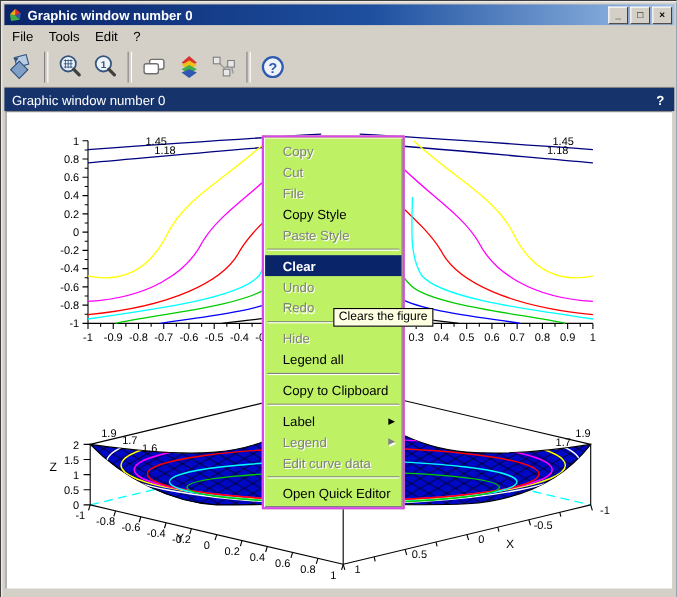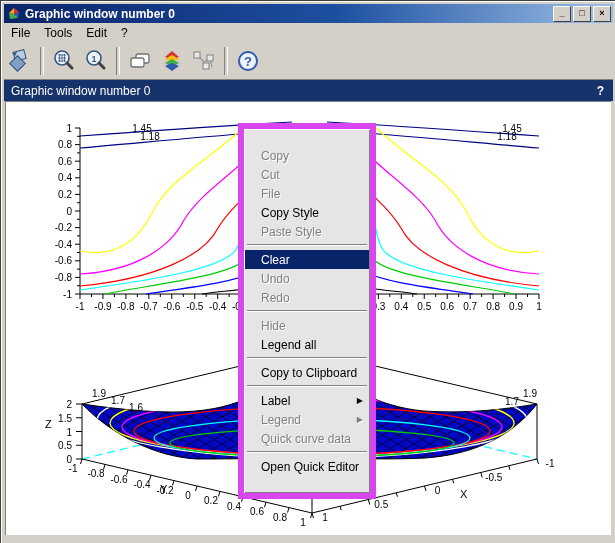--- a/index.html
+++ b/index.html
@@ -20,27 +20,27 @@
            border-bottom:1px solid #808080;display:flex;align-items:center;}
   .tbtn{width:30px;height:30px;display:flex;align-items:center;justify-content:center;margin:0 1px;}
   .tsep{width:2px;height:28px;margin:0 4px;border-left:1px solid #808080;border-right:1px solid #fff;}
   .infobar{position:absolute;left:3px;top:79px;width:609px;height:21px;background:#17336B;color:#fff;
            font-size:12px;display:flex;align-items:center;}
   .infobar .txt{margin-left:7px;}
   .infobar .hlp{margin-left:auto;margin-right:9px;font-weight:bold;}
   .canvas{position:absolute;left:4px;top:100px;width:605px;height:433px;background:#fff;
           border-top:1px solid #808080;border-left:1px solid #808080;}
   
-  .ctxmenu{position:absolute;left:237px;top:122px;width:124px;background:#e5e5e5;
-           border:6px solid #d946ef;box-shadow:inset 1px 1px 0 #fff, inset -1px -1px 0 #808080;
-           padding:17px 1px;z-index:20;font-size:12px;}
+  .ctxmenu{position:absolute;left:237px;top:122px;width:124px;background:#bef264;
+           border:2px solid #d946ef;box-shadow:inset 1px 1px 0 #fff, inset -1px -1px 0 #808080;
+           padding:3px 1px;z-index:20;font-size:12px;}
   .mi{height:19px;display:flex;align-items:center;padding:0 6px 0 16px;color:#000;white-space:nowrap;}
   .mi .arrow{margin-left:auto;font-size:8px;}
   .mi.dis{color:#808080;text-shadow:1px 1px 0 #ffffff;}
-  .mi.hl{background:#0A246A;color:#fff;text-shadow:none;}
+  .mi.hl{background:#0A246A;color:#fff;text-shadow:none;font-weight:bold;}
   .msep{height:0;border-top:1px solid #808080;border-bottom:1px solid #fff;margin:3px 2px 4px 2px;}
   .tooltip{position:absolute;left:302px;top:279px;background:#FFFFE1;border:1px solid #000;
            font-size:11px;padding:1px 4px 2px 4px;z-index:30;color:#000;white-space:nowrap;}
   svg text{font-family:"Liberation Sans",sans-serif;}
 </style>
 </head>
 <body>
 
 <div class="window">
 
@@ -349,19 +349,20 @@
       <div class="mi dis">Undo</div>
       <div class="mi dis">Redo</div>
       <div class="msep"></div>
       <div class="mi dis">Hide</div>
       <div class="mi">Legend all</div>
       <div class="msep"></div>
       <div class="mi">Copy to Clipboard</div>
       <div class="msep"></div>
       <div class="mi">Label<span class="arrow">▶</span></div>
       <div class="mi dis">Legend<span class="arrow">▶</span></div>
-      <div class="mi dis">Quick curve data</div>
+      <div class="mi dis">Edit curve data</div>
       <div class="msep"></div>
       <div class="mi">Open Quick Editor</div>
     </div>
 
+  <div class="tooltip">Clears the figure</div>
 
 </div>
 
 </body></html>

